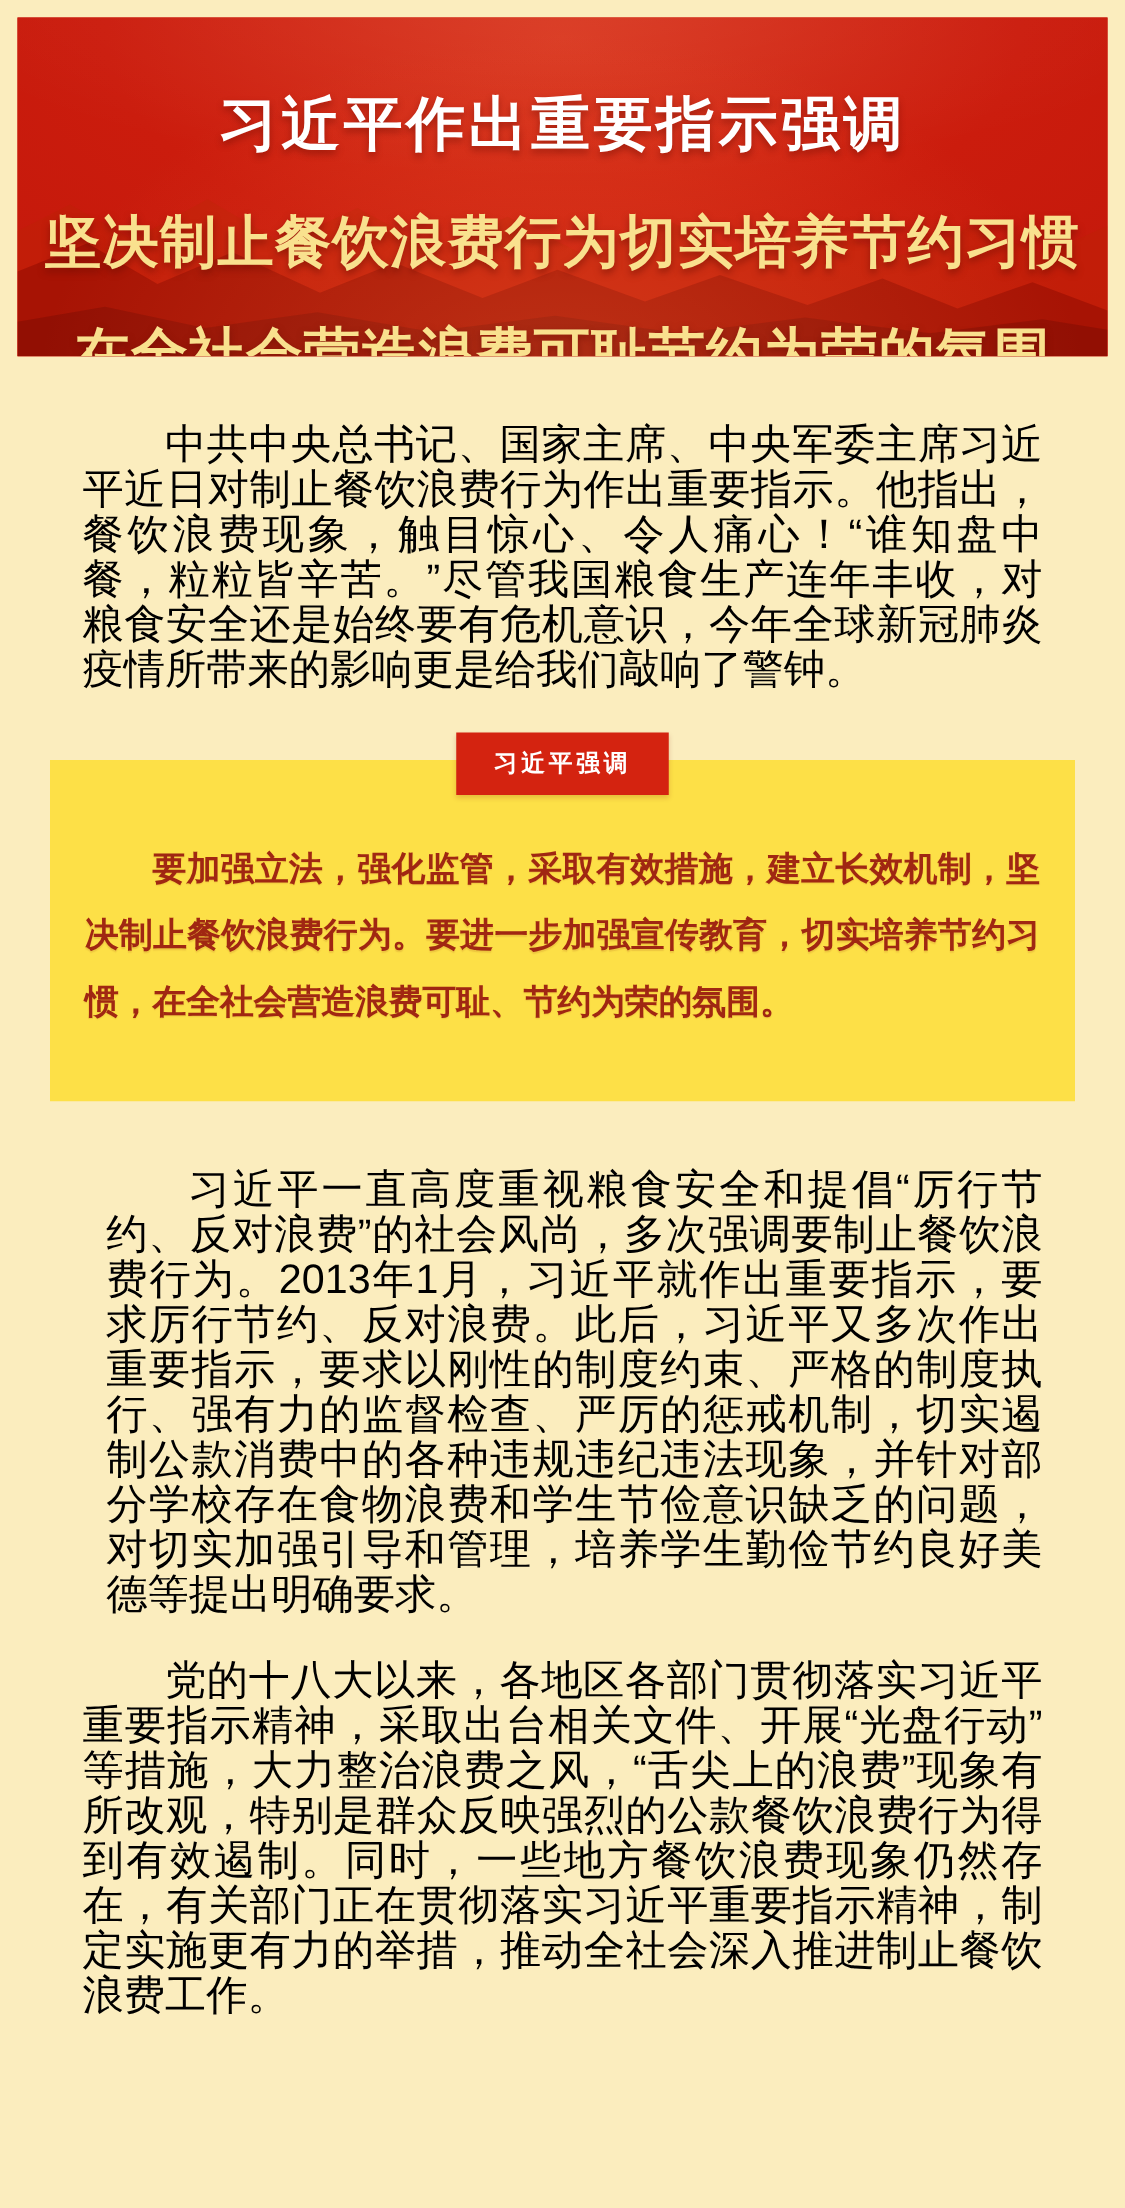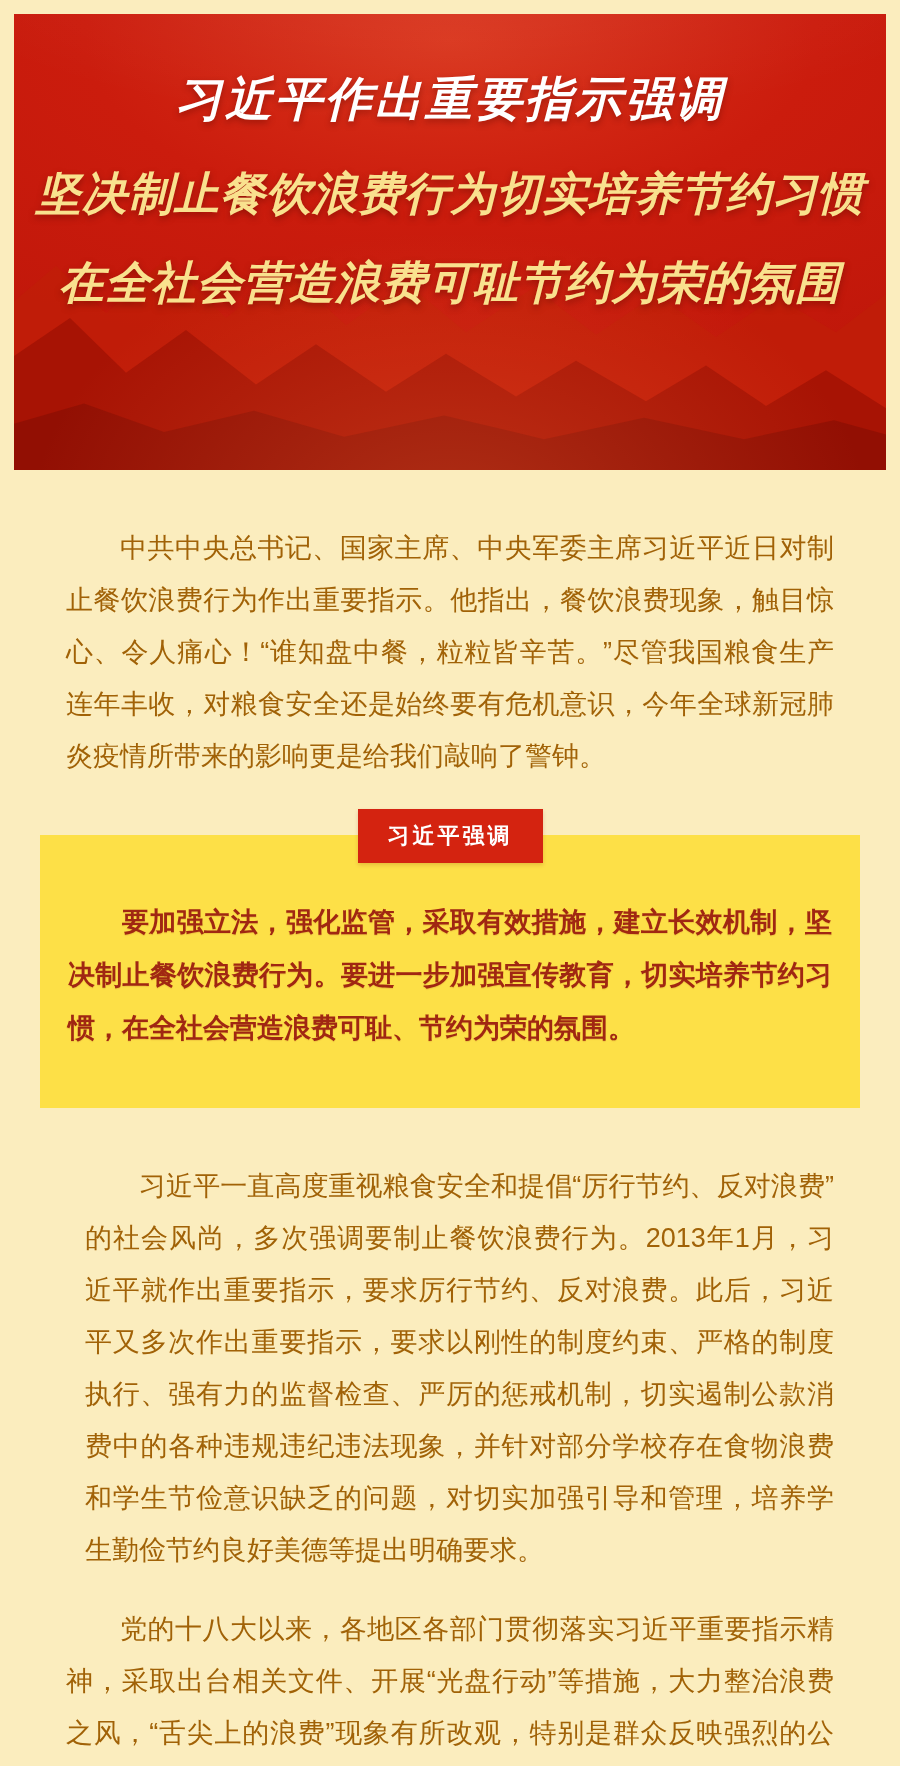--- a/index.html
+++ b/index.html
@@ -7,25 +7,24 @@
     width: 900px;
     background: #fbedbe;
     font-family: "Liberation Sans", "DejaVu Sans", sans-serif;
   }
   .page { width: 900px; overflow: hidden; }
 
   
   .header {
     position: relative;
     margin: 14px 14px 12px;
-    height: 456px;
+    height: 271px;
     background: #c8190c;
     background-image: radial-gradient(ellipse 760px 360px at 50% 6%, #d9331a 0%, #cb1c0d 48%, #c0170a 100%);
     overflow: hidden;
-    font-style: italic;
   }
   .header::after {
     content: '';
     position: absolute; inset: 0;
     background:
       radial-gradient(ellipse 620px 430px at 50% 112%, rgba(255,130,70,.28), rgba(255,130,70,0) 68%),
       radial-gradient(ellipse 900px 260px at 50% -10%, rgba(255,255,255,.08), transparent 60%);
     pointer-events: none;
   }
   .mountains {
@@ -52,40 +51,40 @@
     letter-spacing: 1px;
     text-shadow: 0 3px 6px rgba(100,12,0,.5);
     text-align: center;
   }
   .h-line2 { margin-top: 33px; }
   .h-line3 { margin-top: 29px; }
 
   
   .para {
     padding: 0 66px;
-    font-size: 27px;
-    line-height: 52px;
-    color: #a16207;
+    font-size: 33px;
+    line-height: 36px;
+    color: #000000;
     font-weight: 500;
     text-indent: 2em;
     text-align: justify;
     letter-spacing: 0;
   }
   .p1 { margin-top: 52px; }
   .p2 { margin-top: 52px; margin-left: 19px; }
   .p3 { margin-top: 14px; }
 
   
   .badge {
     position: relative; z-index: 2;
     width: max-content;
     margin: 15px auto -28px;
     background: #d42310;
     color: #ffffff;
-    font-size: 22px;
+    font-size: 19px;
     font-weight: bold;
     letter-spacing: 3px;
     padding: 12px 30px;
     box-shadow: 0 2px 4px rgba(120,20,0,.18);
   }
 
   
   .quote-box {
     margin: 0 40px;
     background: #fde047;

